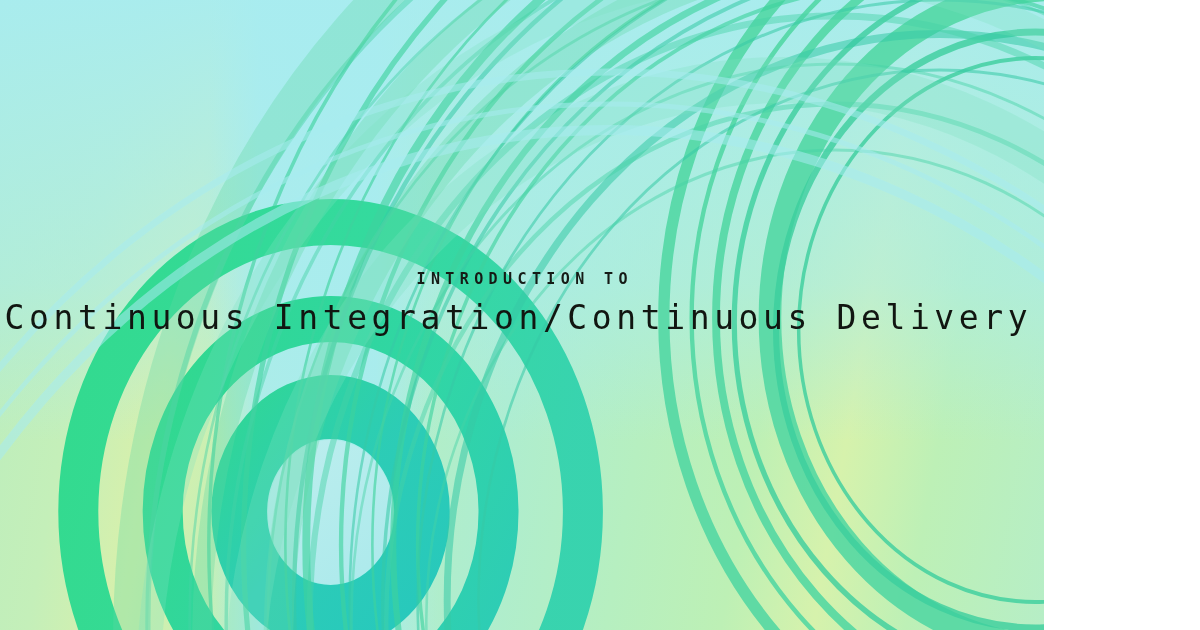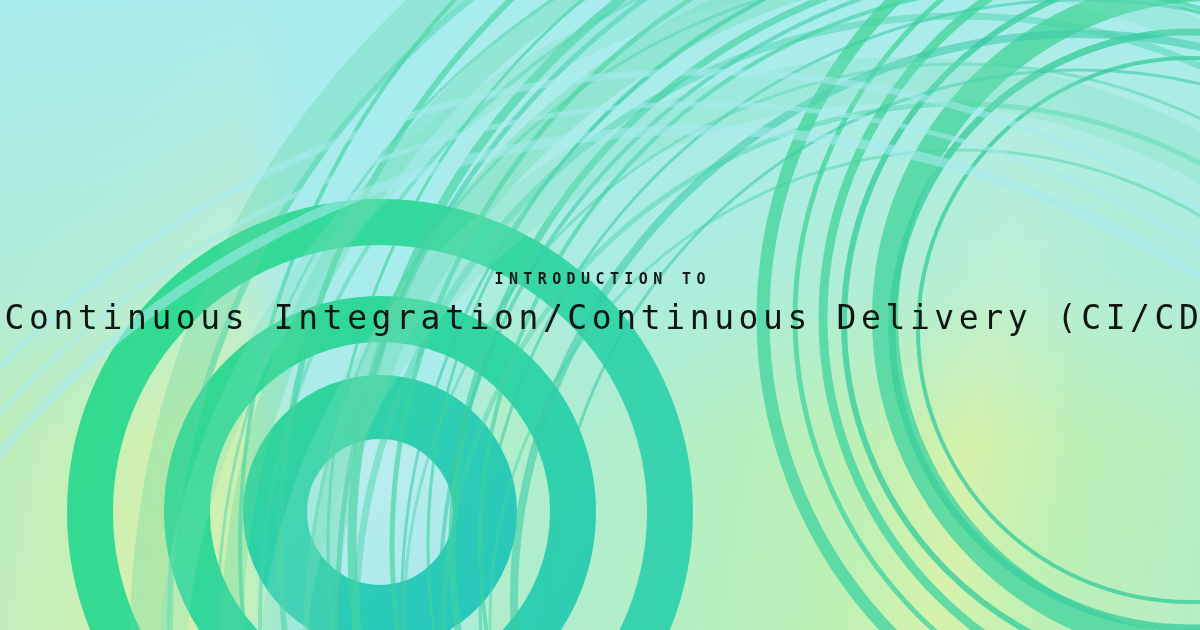--- a/index.html
+++ b/index.html
@@ -4,21 +4,21 @@
 <title>CI/CD Title Card</title>
 <style>
   html, body {
     margin: 0;
     padding: 0;
     background: #ffffff;
   }
 
   #card {
     position: relative;
-    width: 1200px;
+    width: 1044px;
     height: 630px;
     overflow: hidden;
     background: #b8efbc;
     font-family: "DejaVu Sans Mono", "Liberation Mono", monospace;
   }
 
   
   .bg-layer {
     position: absolute;
     inset: 0;

